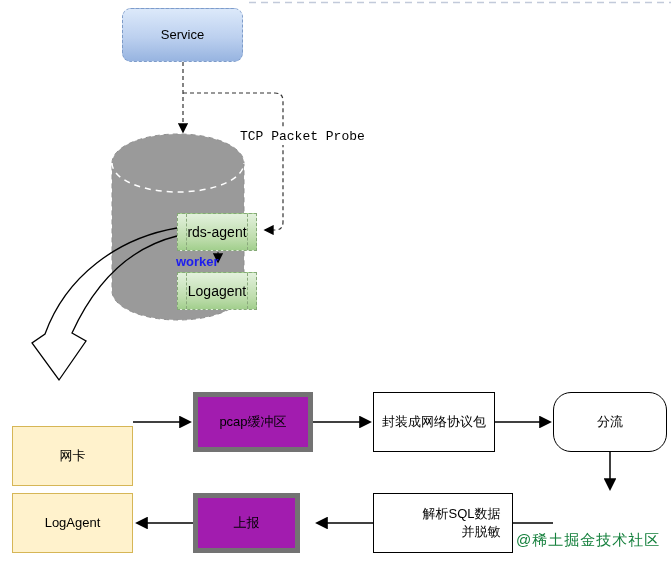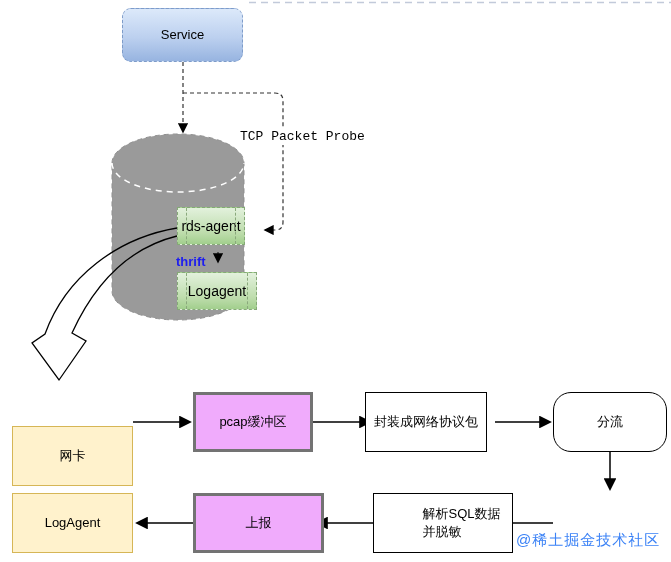--- a/index.html
+++ b/index.html
@@ -1,52 +1,52 @@
 <!DOCTYPE html>
 <html><head>
 <meta charset="utf-8">
 <style>
   html,body{margin:0;padding:0;background:#fff;}
   body{font-family:"Liberation Sans","DejaVu Sans",sans-serif;}
   .canvas{position:relative;width:671px;height:562px;background:#fff;overflow:hidden;}
   .layer{position:absolute;left:0;top:0;width:671px;height:562px;}
   svg.layer{z-index:1;}
   .node{position:absolute;z-index:2;display:flex;align-items:center;justify-content:center;
-        box-sizing:border-box;font-size:13px;color:#000;text-align:left;line-height:1.35;}
+        box-sizing:border-box;font-size:13px;color:#000;text-align:right;line-height:1.35;}
   
   .service{left:122px;top:8px;width:121px;height:54px;border-radius:9px;
            border:1.5px dashed #7e9cc9;
            background:linear-gradient(180deg,#dcE9fa 0%,#bcd0ef 55%,#97b4e0 100%);}
   
   .green{background:linear-gradient(180deg,#e2f1dc 0%,#bddcab 70%,#a2cf8d 100%);
          border:1.2px dashed #85a977;font-size:14px;}
   .green::before,.green::after{content:"";position:absolute;top:0;bottom:0;
          border-left:1px dashed #8aa97c;}
   .green::before{left:8px;}
   .green::after{right:8px;}
-  .rds{left:177px;top:207px;width:68px;height:38px;}
+  .rds{left:177px;top:213px;width:80px;height:38px;}
   .loga{left:177px;top:272px;width:80px;height:38px;}
   .thrift{left:176px;top:254px;width:auto;height:16px;font-weight:bold;color:#1c1cf0;
           font-size:13px;z-index:3;}
   .probe{left:237px;top:129px;height:16px;background:#fff;padding:0 3px;z-index:3;font-family:Liberation Mono, monospace;}
   
   .fbox{height:60px;}
   .yellow{background:#fff2cc;border:1px solid #d6b656;}
-  .graybx{background:#f0abfc;border:3px solid #737373;}
+  .graybx{background:#a21caf;border:5px solid #737373;}
   .whitebx{background:#ffffff;border:1px solid #000000;}
   .b-nic{left:12px;top:392px;width:121px;margin-top:34px;}
   .b-pcap{left:193px;top:392px;width:120px;}
-  .b-pack{left:365px;top:392px;width:122px;}
+  .b-pack{left:373px;top:392px;width:122px;}
   .b-split{left:553px;top:392px;width:114px;border-radius:18px;}
   .b-logagent{left:12px;top:493px;width:121px;}
-  .b-report{left:193px;top:493px;width:131px;}
+  .b-report{left:193px;top:493px;width:107px;}
   .b-parse{left:373px;top:493px;width:140px;white-space:pre-line;padding-left:37px;}
   .b-worker{left:553px;top:493px;width:114px;font-size:14px;}
   .watermark{position:absolute;left:516px;top:531px;z-index:5;font-size:15px;
-             color:#3b82f6;letter-spacing:1px;white-space:nowrap;}
+             color:#15803d;letter-spacing:1px;white-space:nowrap;}
 </style>
 </head>
 <body>
 
 <div class="canvas">
 
   <svg class="layer" viewBox="0 0 671 562" xmlns="http://www.w3.org/2000/svg">
     <defs>
       <marker id="ah" viewBox="0 0 10 10" refX="8.5" refY="5" markerWidth="8.5" markerHeight="8.5" orient="auto-start-reverse">
         <path d="M0,0 L10,5 L0,10 Z" fill="#000"></path>
@@ -82,21 +82,21 @@
   <div class="node service">
     <span>Service</span>
   </div>
 
   <div class="node probe">TCP Packet Probe</div>
 
   <div class="node green rds">
     <span>rds-agent</span>
   </div>
 
-  <div class="node thrift">thrift</div>
+  <div class="node thrift">worker</div>
 
   <div class="node green loga">
     <span>Logagent</span>
   </div>
 
   <div class="node fbox yellow b-nic">
     <span>网卡</span>
   </div>
   <div class="node fbox graybx b-pcap">
     <span>pcap缓冲区</span>

